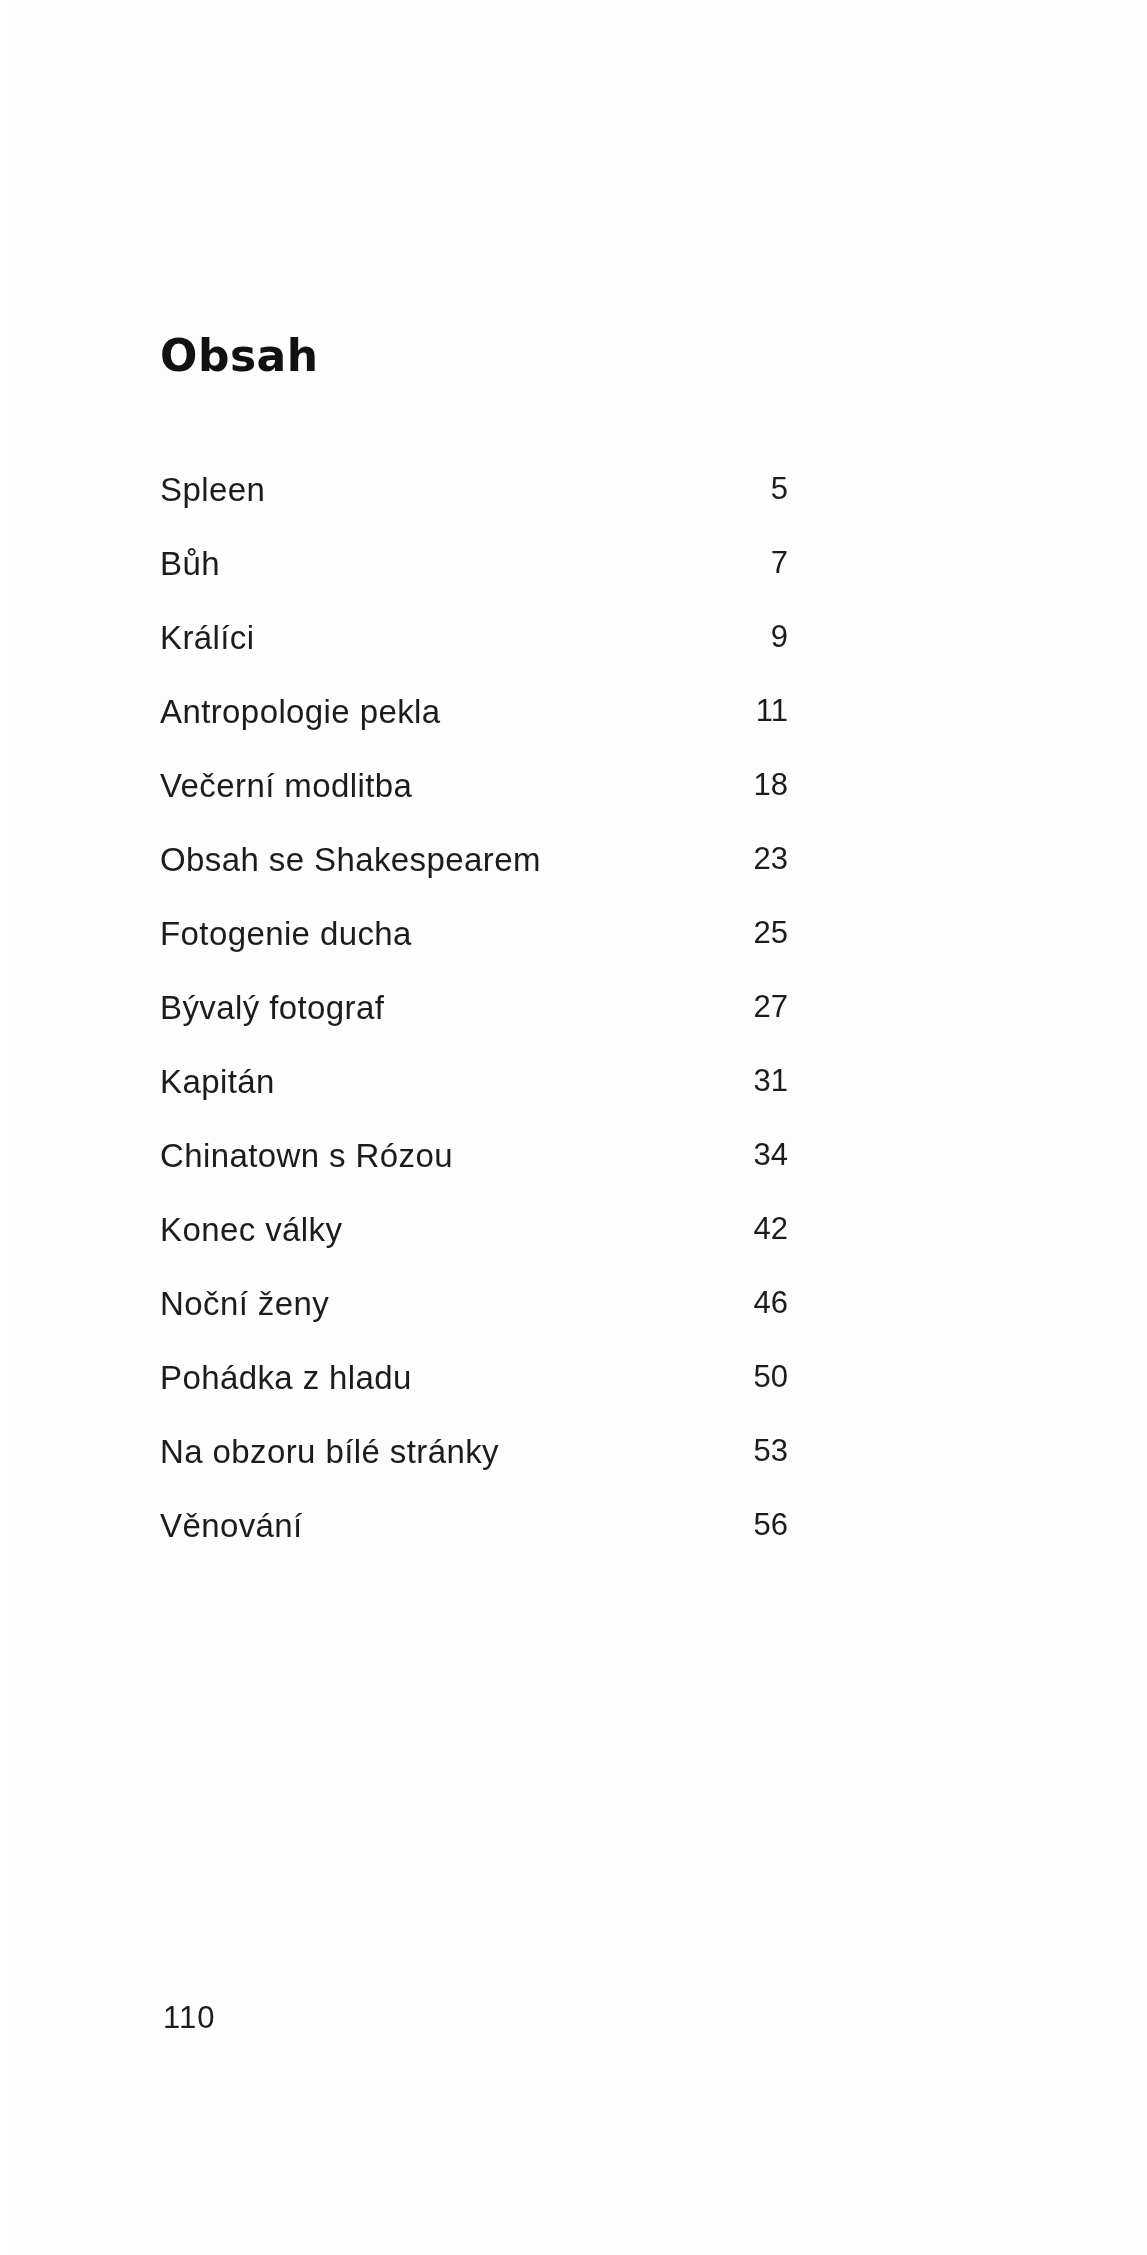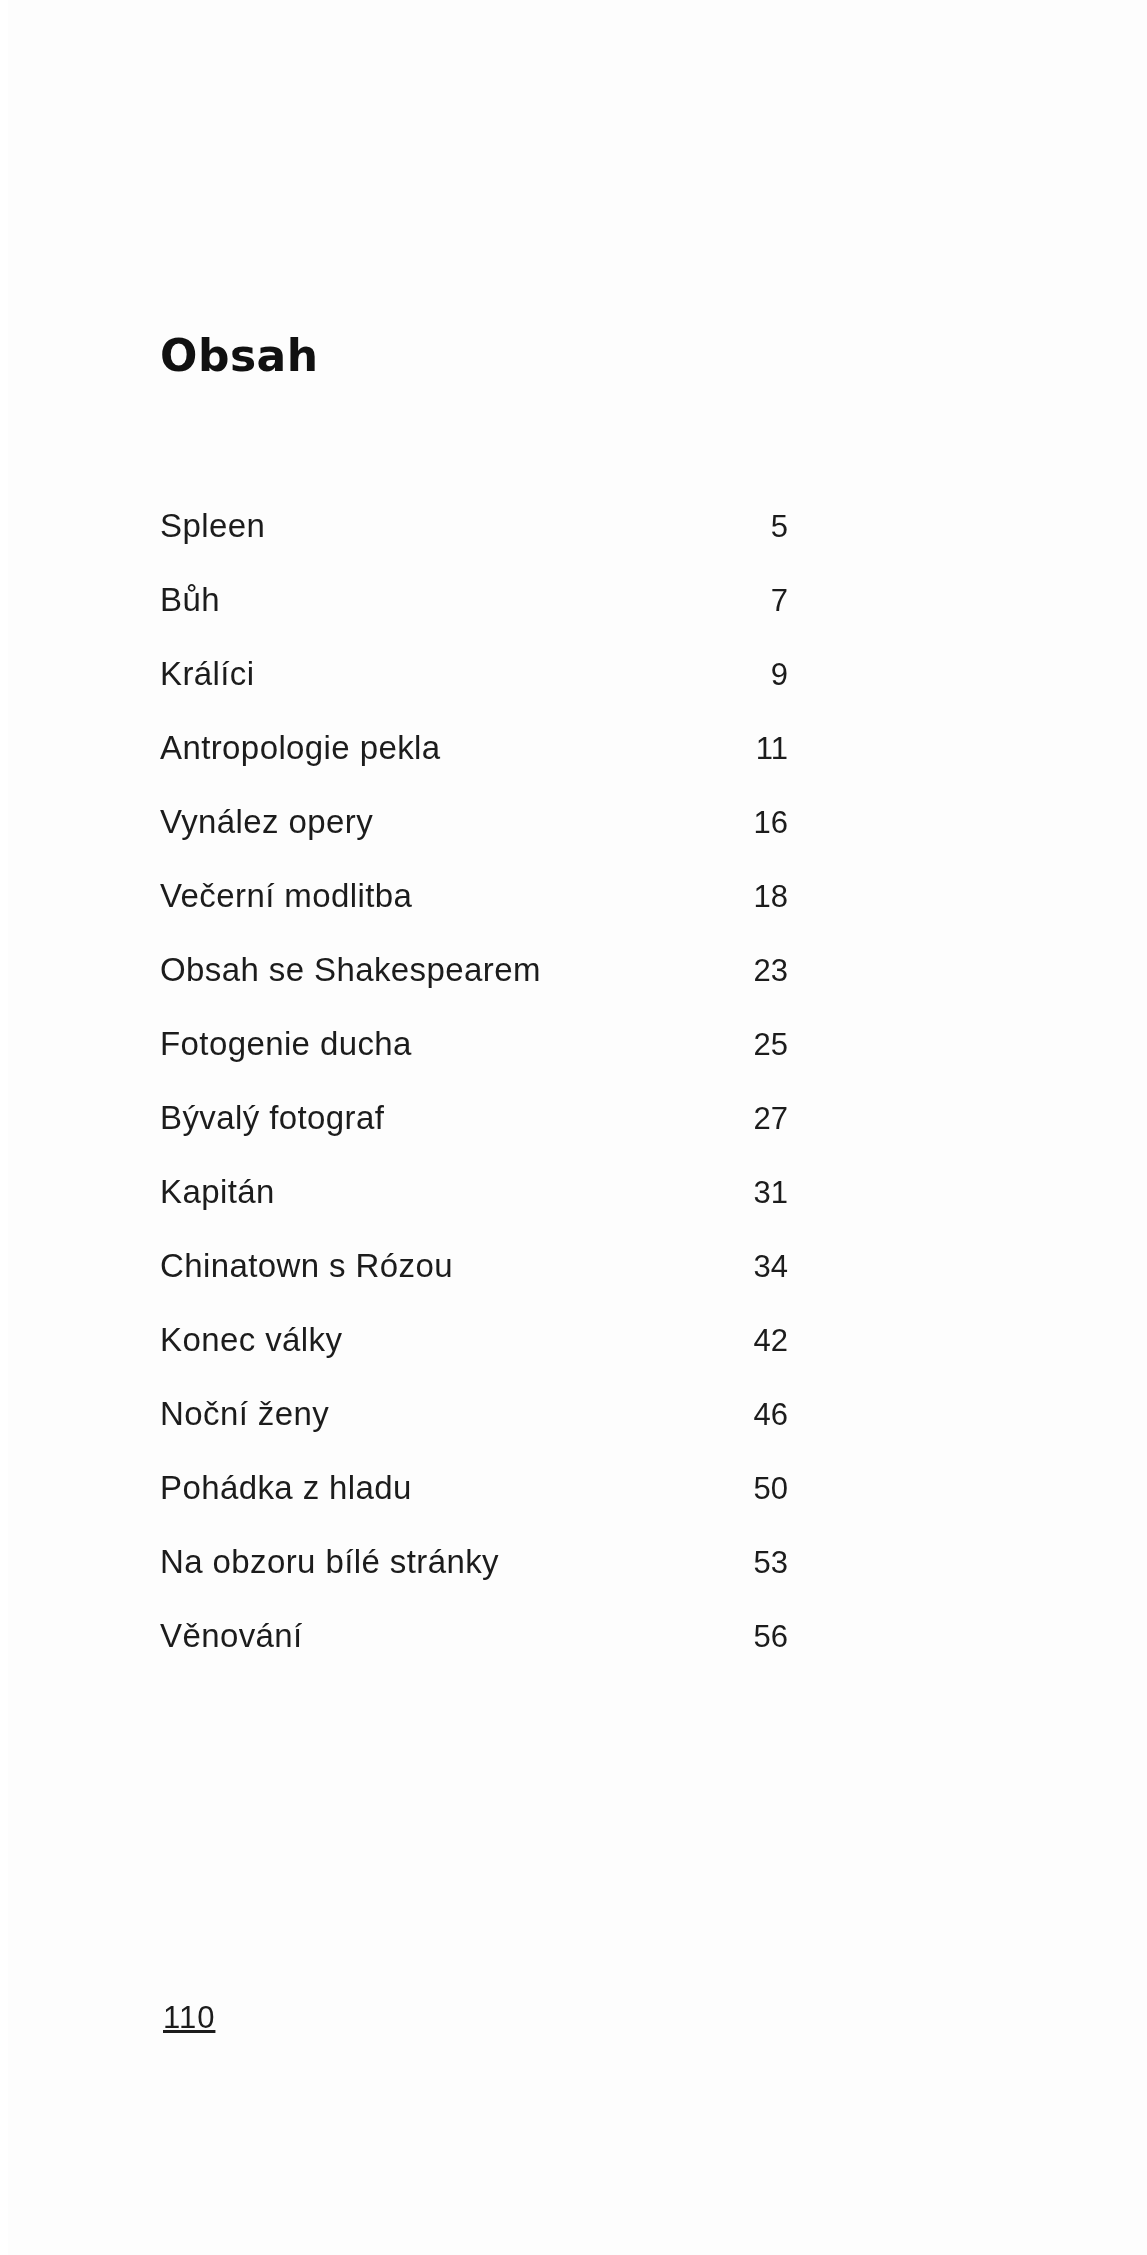--- a/index.html
+++ b/index.html
@@ -39,21 +39,21 @@
     margin: 0 0 90px 0;
   }
   .toc-list {
     list-style: none;
     margin: 0;
     padding: 0;
     width: 800px;
   }
   .toc-row {
     display: flex;
-    align-items: flex-end;
+    align-items: flex-start;
     justify-content: space-between;
     height: 74px;
   }
   .toc-label {
     font-family: "Liberation Sans", sans-serif;
     font-size: 33px;
     font-weight: 400;
     letter-spacing: 0.4px;
     color: #1c1c1c;
     white-space: nowrap;
@@ -68,21 +68,20 @@
     padding-right: 172px;
   }
   .folio {
     position: absolute;
     left: 155px;
     top: 2000px;
     font-family: "Liberation Sans", sans-serif;
     font-size: 31px;
     color: #1c1c1c;
     letter-spacing: 1px;
-    text-decoration: underline;
   }
 </style>
 </head>
 <body>
 
 <div class="page">
   <div class="content">
     <h1 class="toc-title">Obsah</h1>
     <ul class="toc-list">
       <li class="toc-row">
@@ -93,24 +92,20 @@
         <span class="toc-label">Bůh</span>
         <span class="toc-page">7</span>
       </li>
       <li class="toc-row">
         <span class="toc-label">Králíci</span>
         <span class="toc-page">9</span>
       </li>
       <li class="toc-row">
         <span class="toc-label">Antropologie pekla</span>
         <span class="toc-page">11</span>
-      </li>
-      <li class="toc-row">
-        <span class="toc-label">Vynález opery</span>
-        <span class="toc-page">16</span>
       </li>
       <li class="toc-row">
         <span class="toc-label">Večerní modlitba</span>
         <span class="toc-page">18</span>
       </li>
       <li class="toc-row">
         <span class="toc-label">Obsah se Shakespearem</span>
         <span class="toc-page">23</span>
       </li>
       <li class="toc-row">

